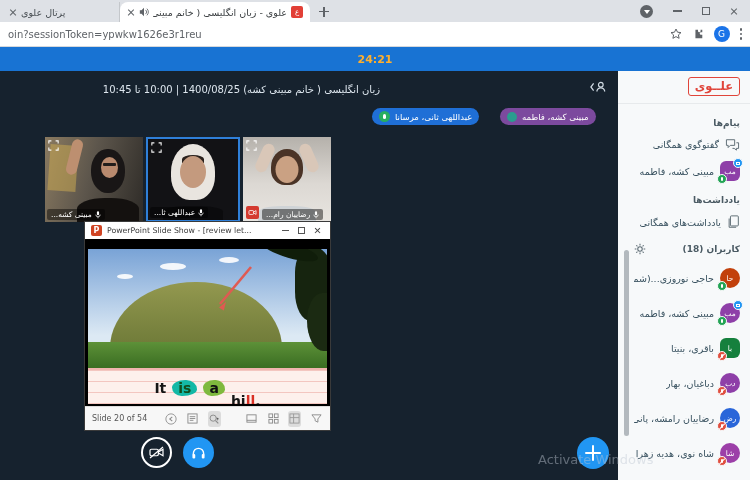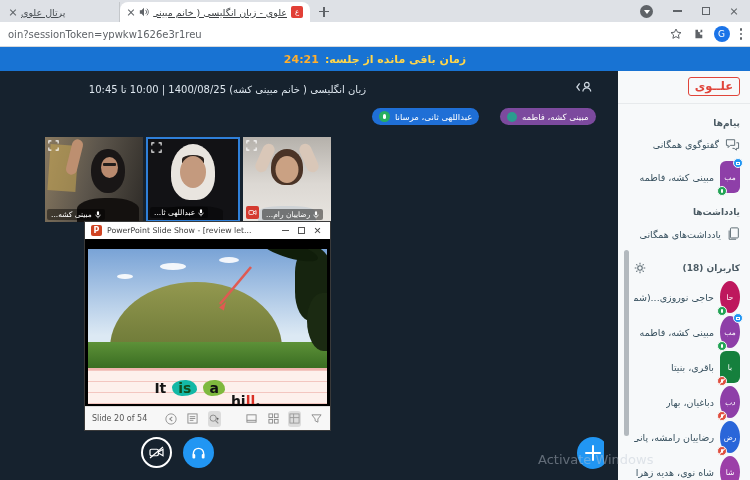--- a/index.html
+++ b/index.html
@@ -1,20 +1,20 @@
 <!DOCTYPE html>
 <html><head>
 <meta charset="utf-8">
 <style>
   html,body{margin:0;padding:0;background:#222;}
   *{box-sizing:border-box;}
   .screen{position:relative;width:750px;height:480px;overflow:hidden;background:#16222e;font-family:"DejaVu Sans",sans-serif;}
   
   .tabstrip{position:relative;height:22px;background:#dee1e6;display:flex;align-items:flex-end;padding-left:2px;}
-  .tab{height:20px;display:flex;align-items:center;gap:4px;padding:0 7px;font-size:9.5px;color:#474d52;text-decoration:underline;}
+  .tab{height:20px;display:flex;align-items:center;gap:4px;padding:0 7px;font-size:9.5px;color:#474d52;}
   .tab.inactive{width:118px;border-right:1px solid #c4c7cb;}
   .tab.active{width:190px;background:#fff;border-radius:8px 8px 0 0;color:#3c4043;}
   .tab-title{flex:1;overflow:hidden;white-space:nowrap;direction:rtl;text-align:left;}
   .tab.active .tab-title{text-align:right;}
   .x-icon{position:relative;width:8px;height:8px;flex:0 0 auto;}
   .x-icon::before,.x-icon::after{content:"";position:absolute;left:0;top:3.5px;width:8px;height:1.2px;background:#5f6368;}
   .x-icon::before{transform:rotate(45deg);} .x-icon::after{transform:rotate(-45deg);}
   .favicon{width:12px;height:12px;background:#e23f36;border-radius:2px;color:#fff;font-size:7px;display:flex;align-items:center;justify-content:center;flex:0 0 auto;}
   .newtab{position:relative;width:16px;height:16px;margin:0 0 2px 6px;}
   .newtab::before,.newtab::after{content:"";position:absolute;background:#5f6368;}
@@ -27,21 +27,21 @@
   .restore-icon{width:8px;height:8px;border:1.2px solid #5f6368;}
   .urlbar{height:25px;background:#fff;border-bottom:1px solid #d5d8dc;display:flex;align-items:center;padding:0 8px;gap:10px;}
   .url-text{flex:1;font-size:10px;color:#5f6368;white-space:nowrap;overflow:hidden;}
   .g-avatar{width:16px;height:16px;border-radius:50%;background:#1a73e8;color:#fff;font-size:9px;display:flex;align-items:center;justify-content:center;}
   .dots-icon{display:flex;flex-direction:column;gap:2px;}
   .dots-icon i{width:2.5px;height:2.5px;border-radius:50%;background:#5f6368;}
   
   .banner{height:24px;background:#1873d3;display:flex;align-items:center;justify-content:center;gap:6px;direction:rtl;font-size:11px;font-weight:bold;}
   .banner .lbl{color:#ffd54a;} .banner .time{color:#ffaf2e;}
   
-  .workspace{display:flex;height:409px;gap:14px;}
+  .workspace{display:flex;height:409px;}
   .main{position:relative;flex:1;background:#16222e;overflow:hidden;}
   
   .session-title{position:absolute;top:13px;right:238px;direction:rtl;white-space:nowrap;font-size:10px;color:#dde6ee;}
   .users-toggle{position:absolute;top:9px;right:10px;display:flex;align-items:center;gap:2px;color:#cfd9e2;}
   .pill{position:absolute;top:37px;height:17px;border-radius:9px;display:flex;align-items:center;gap:5px;padding:0 7px;color:#fff;font-size:8.5px;direction:rtl;white-space:nowrap;}
   .pill .mic-chip{width:11px;height:11px;border-radius:50%;background:#27ae60;display:flex;align-items:center;justify-content:center;order:2;}
   .pill .dot-chip{width:10px;height:10px;border-radius:50%;background:#2a9d8f;order:2;}
   
   .tile{position:absolute;top:66px;height:85px;background:#222;overflow:hidden;}
   .tile.active{border:2px solid #2f80d9;}
@@ -106,22 +106,22 @@
   .fab::after{left:15px;top:8px;width:2px;height:16px;}
   
   .sidebar{position:relative;width:132px;background:#f7f9fa;padding:6px 10px 0 16px;overflow:hidden;}
   .scroll-thumb{position:absolute;left:6px;top:179px;width:5px;height:186px;background:#b3b9be;border-radius:3px;}
   .logo-row{display:flex;justify-content:flex-end;}
   .logo-badge{border:1.5px solid #e0453a;border-radius:3px;color:#e0453a;font-weight:bold;font-size:11.5px;padding:0 6px;line-height:17px;}
   .sb-divider{border-bottom:1px solid #e7eaec;margin:7px -10px 0 -16px;}
   .sec-label{direction:rtl;text-align:right;font-size:9px;font-weight:bold;color:#4a5a63;margin-top:14px;}
   .sb-row{display:flex;direction:rtl;align-items:center;gap:6px;margin-top:10px;font-size:9.5px;color:#37505e;white-space:nowrap;}
   .sb-row .txt{overflow:hidden;}
-  .users-header{display:flex;direction:rtl;align-items:center;justify-content:space-between;margin-top:21px;}
-  .avatar{position:relative;width:20px;height:32px;border-radius:50%;color:#fff;font-size:7.5px;display:flex;align-items:center;justify-content:center;flex:0 0 auto;}
+  .users-header{display:flex;direction:rtl;align-items:center;justify-content:space-between;margin-top:14px;}
+  .avatar{position:relative;width:20px;height:20px;border-radius:50%;color:#fff;font-size:7.5px;display:flex;align-items:center;justify-content:center;flex:0 0 auto;}
   .badge{position:absolute;width:10px;height:10px;border-radius:50%;border:1.5px solid #f7f9fa;display:flex;align-items:center;justify-content:center;}
   .badge.b-bl{left:-3px;bottom:-3px;}
   .badge.b-tr{right:-3px;top:-3px;}
   .badge.green{background:#23a455;} .badge.red{background:#e04f3f;} .badge.blue{background:#2196f3;}
   .mic-g{width:2.5px;height:4.5px;background:#fff;border-radius:1.5px;}
   .slash-g{position:absolute;width:8px;height:1px;background:#fff;transform:rotate(-45deg);}
   .scr-g{width:4px;height:3px;border:1px solid #fff;}
   .user-row{margin-top:11px;height:24px;}
   
   .watermark{position:absolute;left:538px;top:452px;font-size:13px;color:rgba(190,200,210,.45);z-index:60;pointer-events:none;white-space:nowrap;}
@@ -171,21 +171,20 @@
     </span>
     <span class="g-avatar">G</span>
     <span class="dots-icon">
         <i></i>
         <i></i>
         <i></i>
       </span>
   </div>
 
   <div class="banner">
-    <span class="lbl">زمان باقی مانده از جلسه:</span>
     <span class="time">24:21</span>
   </div>
 
   <div class="workspace">
 
     <div class="main">
 
       <div class="session-title">زبان انگلیسی ( خانم مبینی کشه) 1400/08/25 | 10:00 تا 10:45</div>
 
       <div class="users-toggle">
@@ -429,21 +428,21 @@
         <span class="sec-label" style="margin-top:0;">کاربران (18)</span>
         <span>
           <svg width="12" height="12" viewBox="0 0 16 16">
               <circle cx="8" cy="8" r="3" fill="none" stroke="#5c6b73" stroke-width="1.4"></circle>
               <path d="M8 1v2.2M8 12.8V15M1 8h2.2M12.8 8H15M3 3l1.6 1.6M11.4 11.4L13 13M13 3l-1.6 1.6M4.6 11.4L3 13" stroke="#5c6b73" stroke-width="1.4"></path>
             </svg>
         </span>
       </div>
 
       <div class="sb-row user-row">
-        <span class="avatar" style="background:#be185d;">
+        <span class="avatar" style="background:#c2410c;">
           <span>حا</span>
           <span class="badge green b-bl">
               <span class="mic-g"></span>
             </span>
         </span>
         <span class="txt">حاجی نوروزی...(شما)</span>
       </div>
 
       <div class="sb-row user-row">
         <span class="avatar" style="background:#8e3fa8;">

